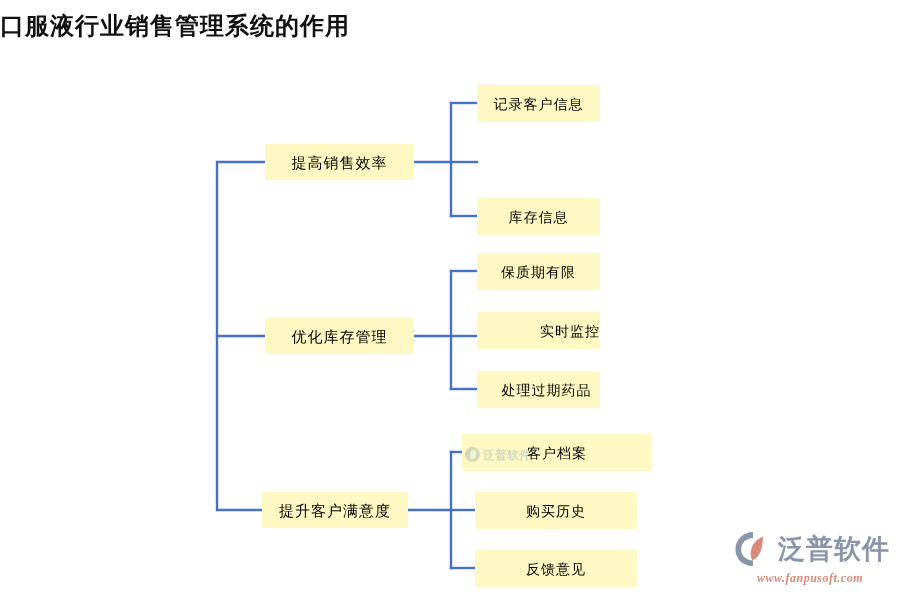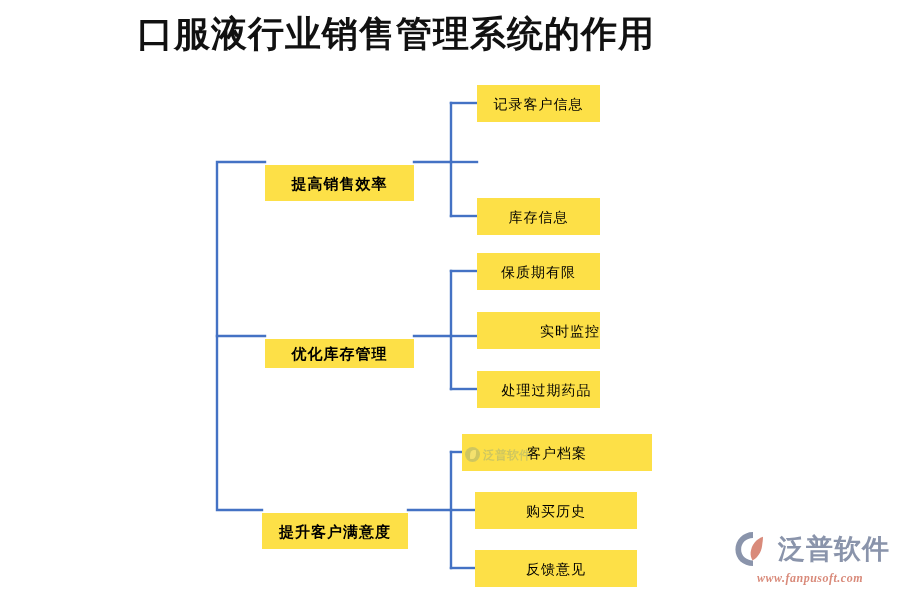--- a/index.html
+++ b/index.html
@@ -19,55 +19,54 @@
     height: 600px;
     background: #ffffff;
   }
 
   
   .page-title {
     position: absolute;
     left: 0;
     top: 10px;
     width: 792px;
-    text-align: center;
+    text-align: left;
     font-family: "Liberation Serif", "DejaVu Serif", serif;
-    font-size: 36px;
+    font-size: 24px;
     font-weight: bold;
     color: #111111;
     letter-spacing: 1px;
     white-space: nowrap;
   }
 
   
   #connectors {
     position: absolute;
     left: 0;
     top: 0;
     width: 900px;
     height: 600px;
   }
 
   
   .node {
     position: absolute;
-    background: #fde047;
+    background: #fef9c3;
     color: #000000;
     display: flex;
     align-items: center;
     justify-content: center;
     box-sizing: border-box;
     line-height: 1;
     overflow: hidden;
   }
   .node.level2 {
     font-size: 15px;
-    font-weight: bold;
-    letter-spacing: 1px;
-    margin-top: 21px;
+    font-weight: normal;
+    letter-spacing: 1px;
   }
   .node.level3 {
     font-size: 14px;
     font-weight: normal;
     letter-spacing: 1px;
   }
   .node-label {
     display: block;
     white-space: nowrap;
   }
@@ -178,21 +177,21 @@
       <path d="M 451,452 L 475,452"></path>
       <path d="M 451,510 L 475,510"></path>
       <path d="M 451,568 L 475,568"></path>
     </g>
   </svg>
 
   <div class="node level2" style="left:265px; top:144px; width:149px; height:36px;">
     <span class="node-label">提高销售效率</span>
   </div>
 
-  <div class="node level2" style="left:265px; top:318px; width:149px; height:29px;">
+  <div class="node level2" style="left:265px; top:318px; width:149px; height:36px;">
     <span class="node-label">优化库存管理</span>
   </div>
 
   <div class="node level2" style="left:262px; top:492px; width:146px; height:36px;">
     <span class="node-label">提升客户满意度</span>
   </div>
 
   <div class="node level3" style="left:477px; top:85px; width:123px; height:37px;">
     <span class="node-label">记录客户信息</span>
   </div>

